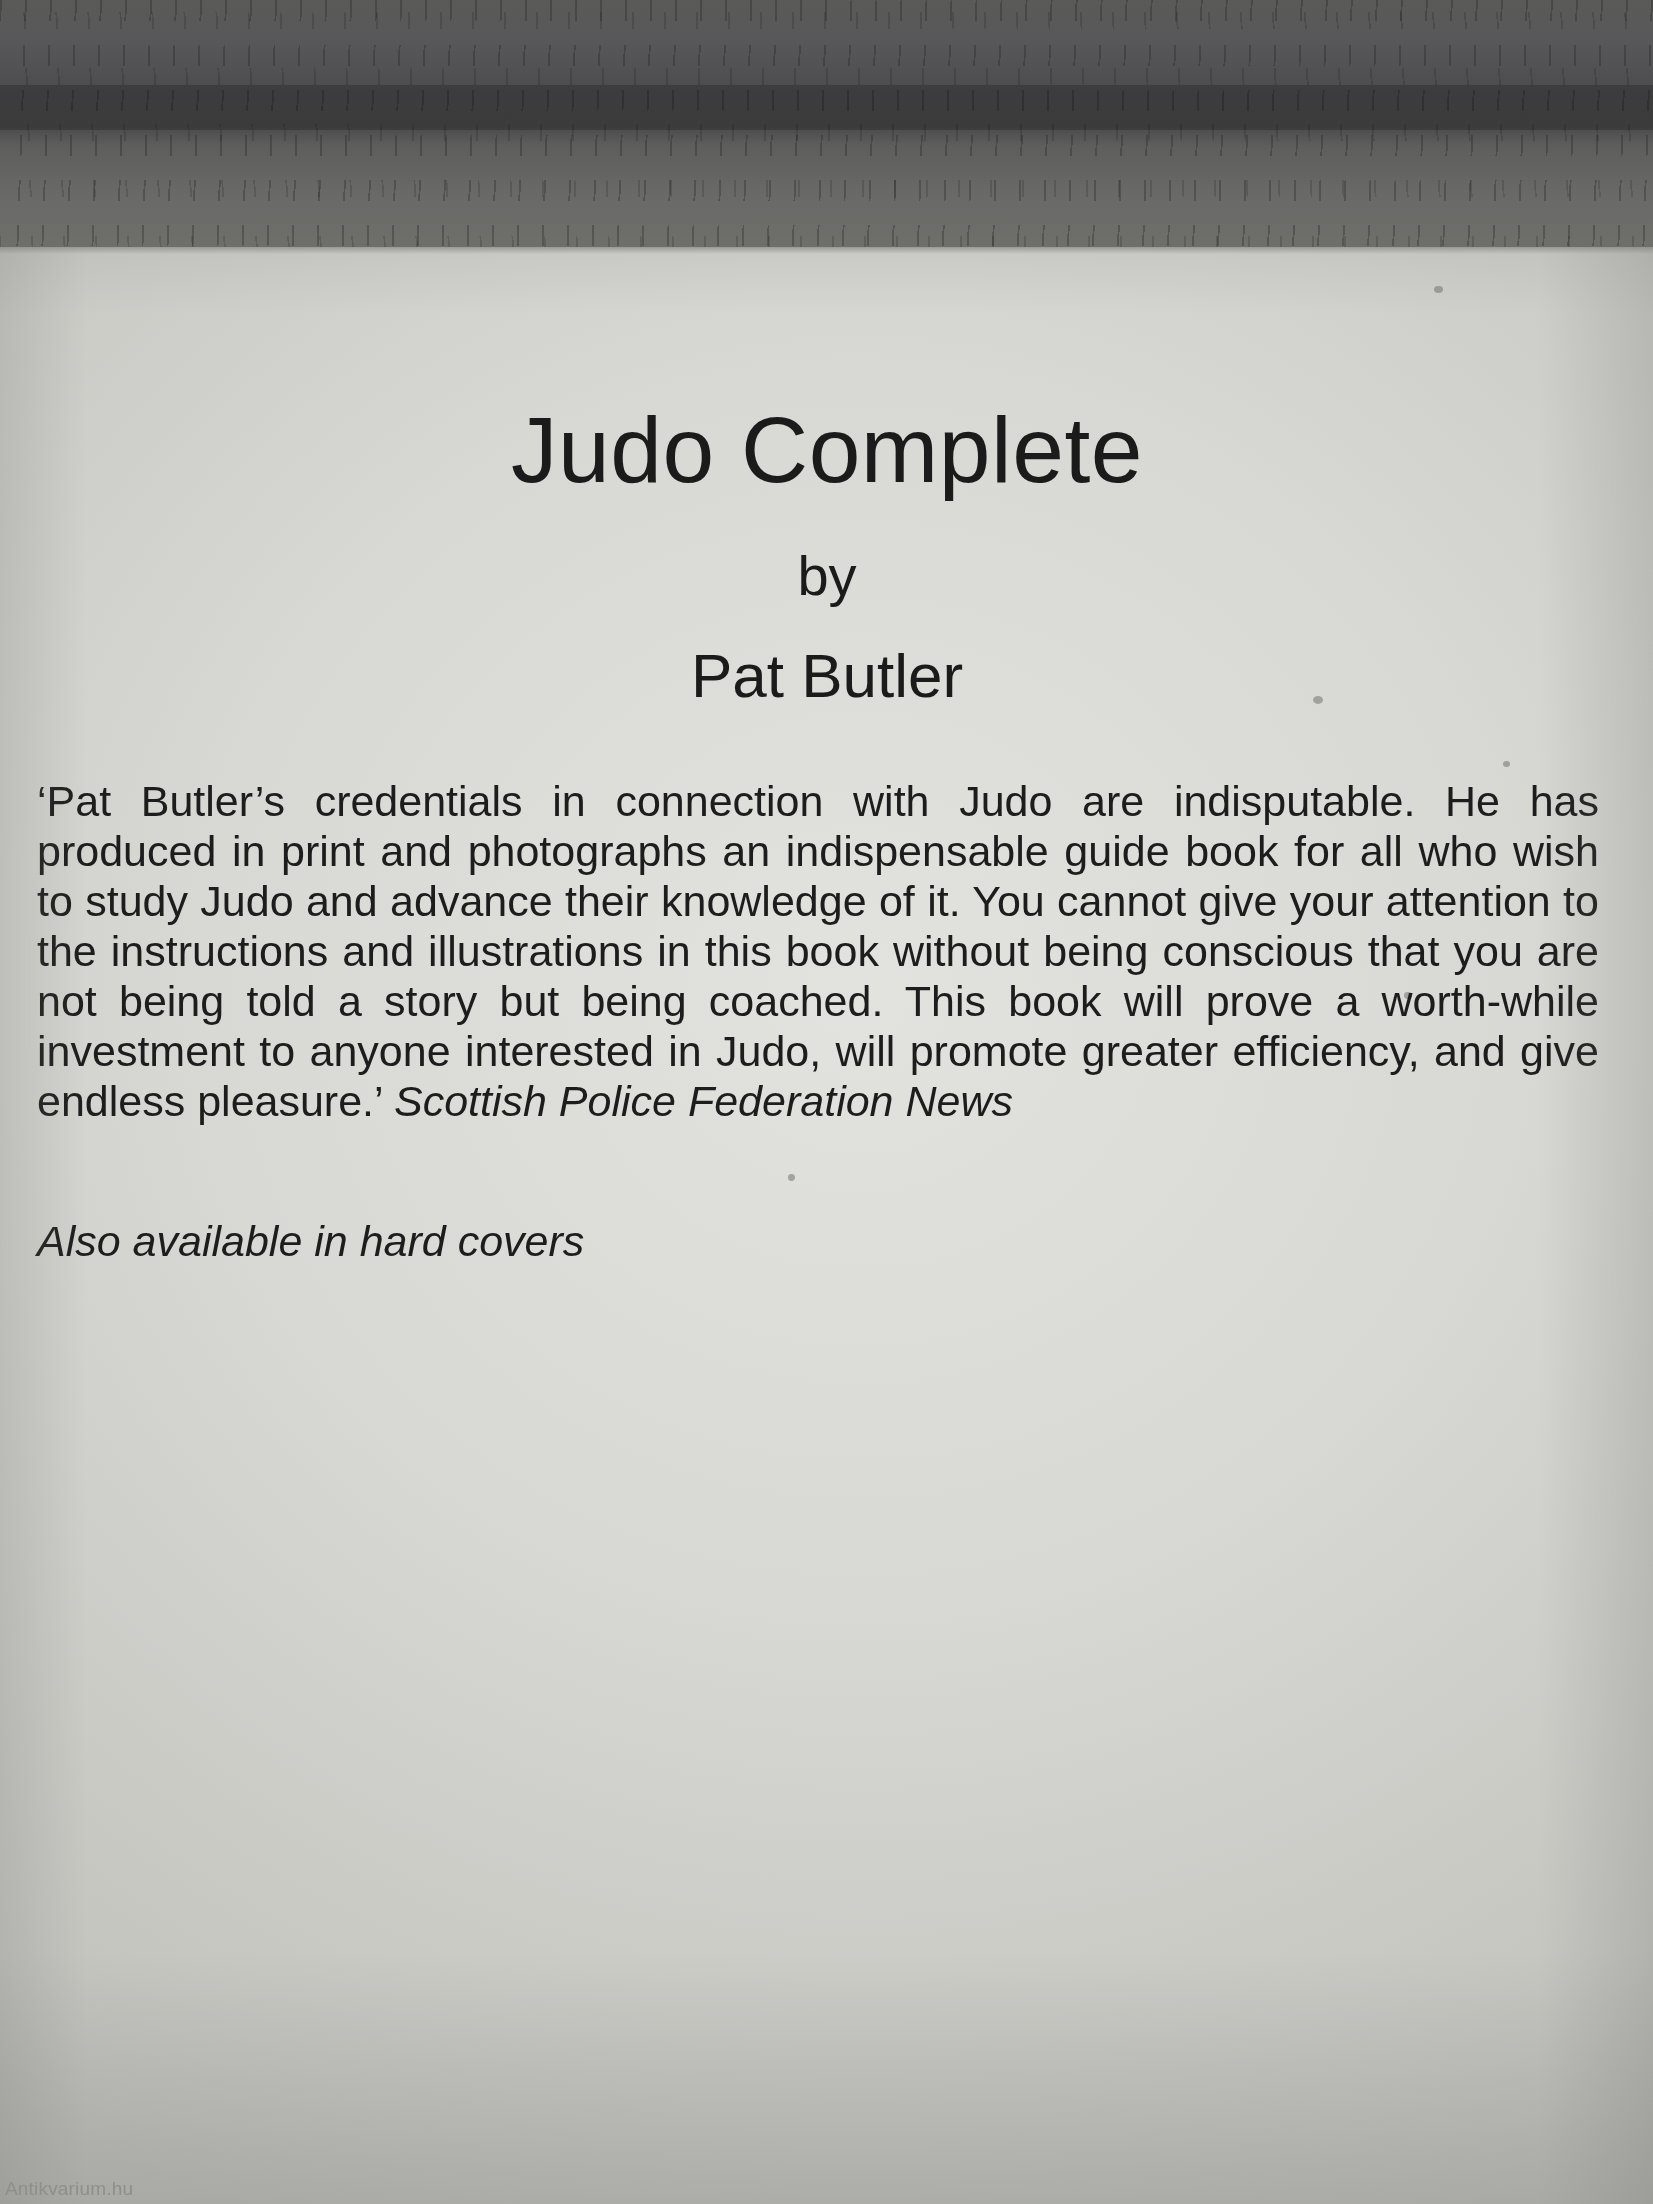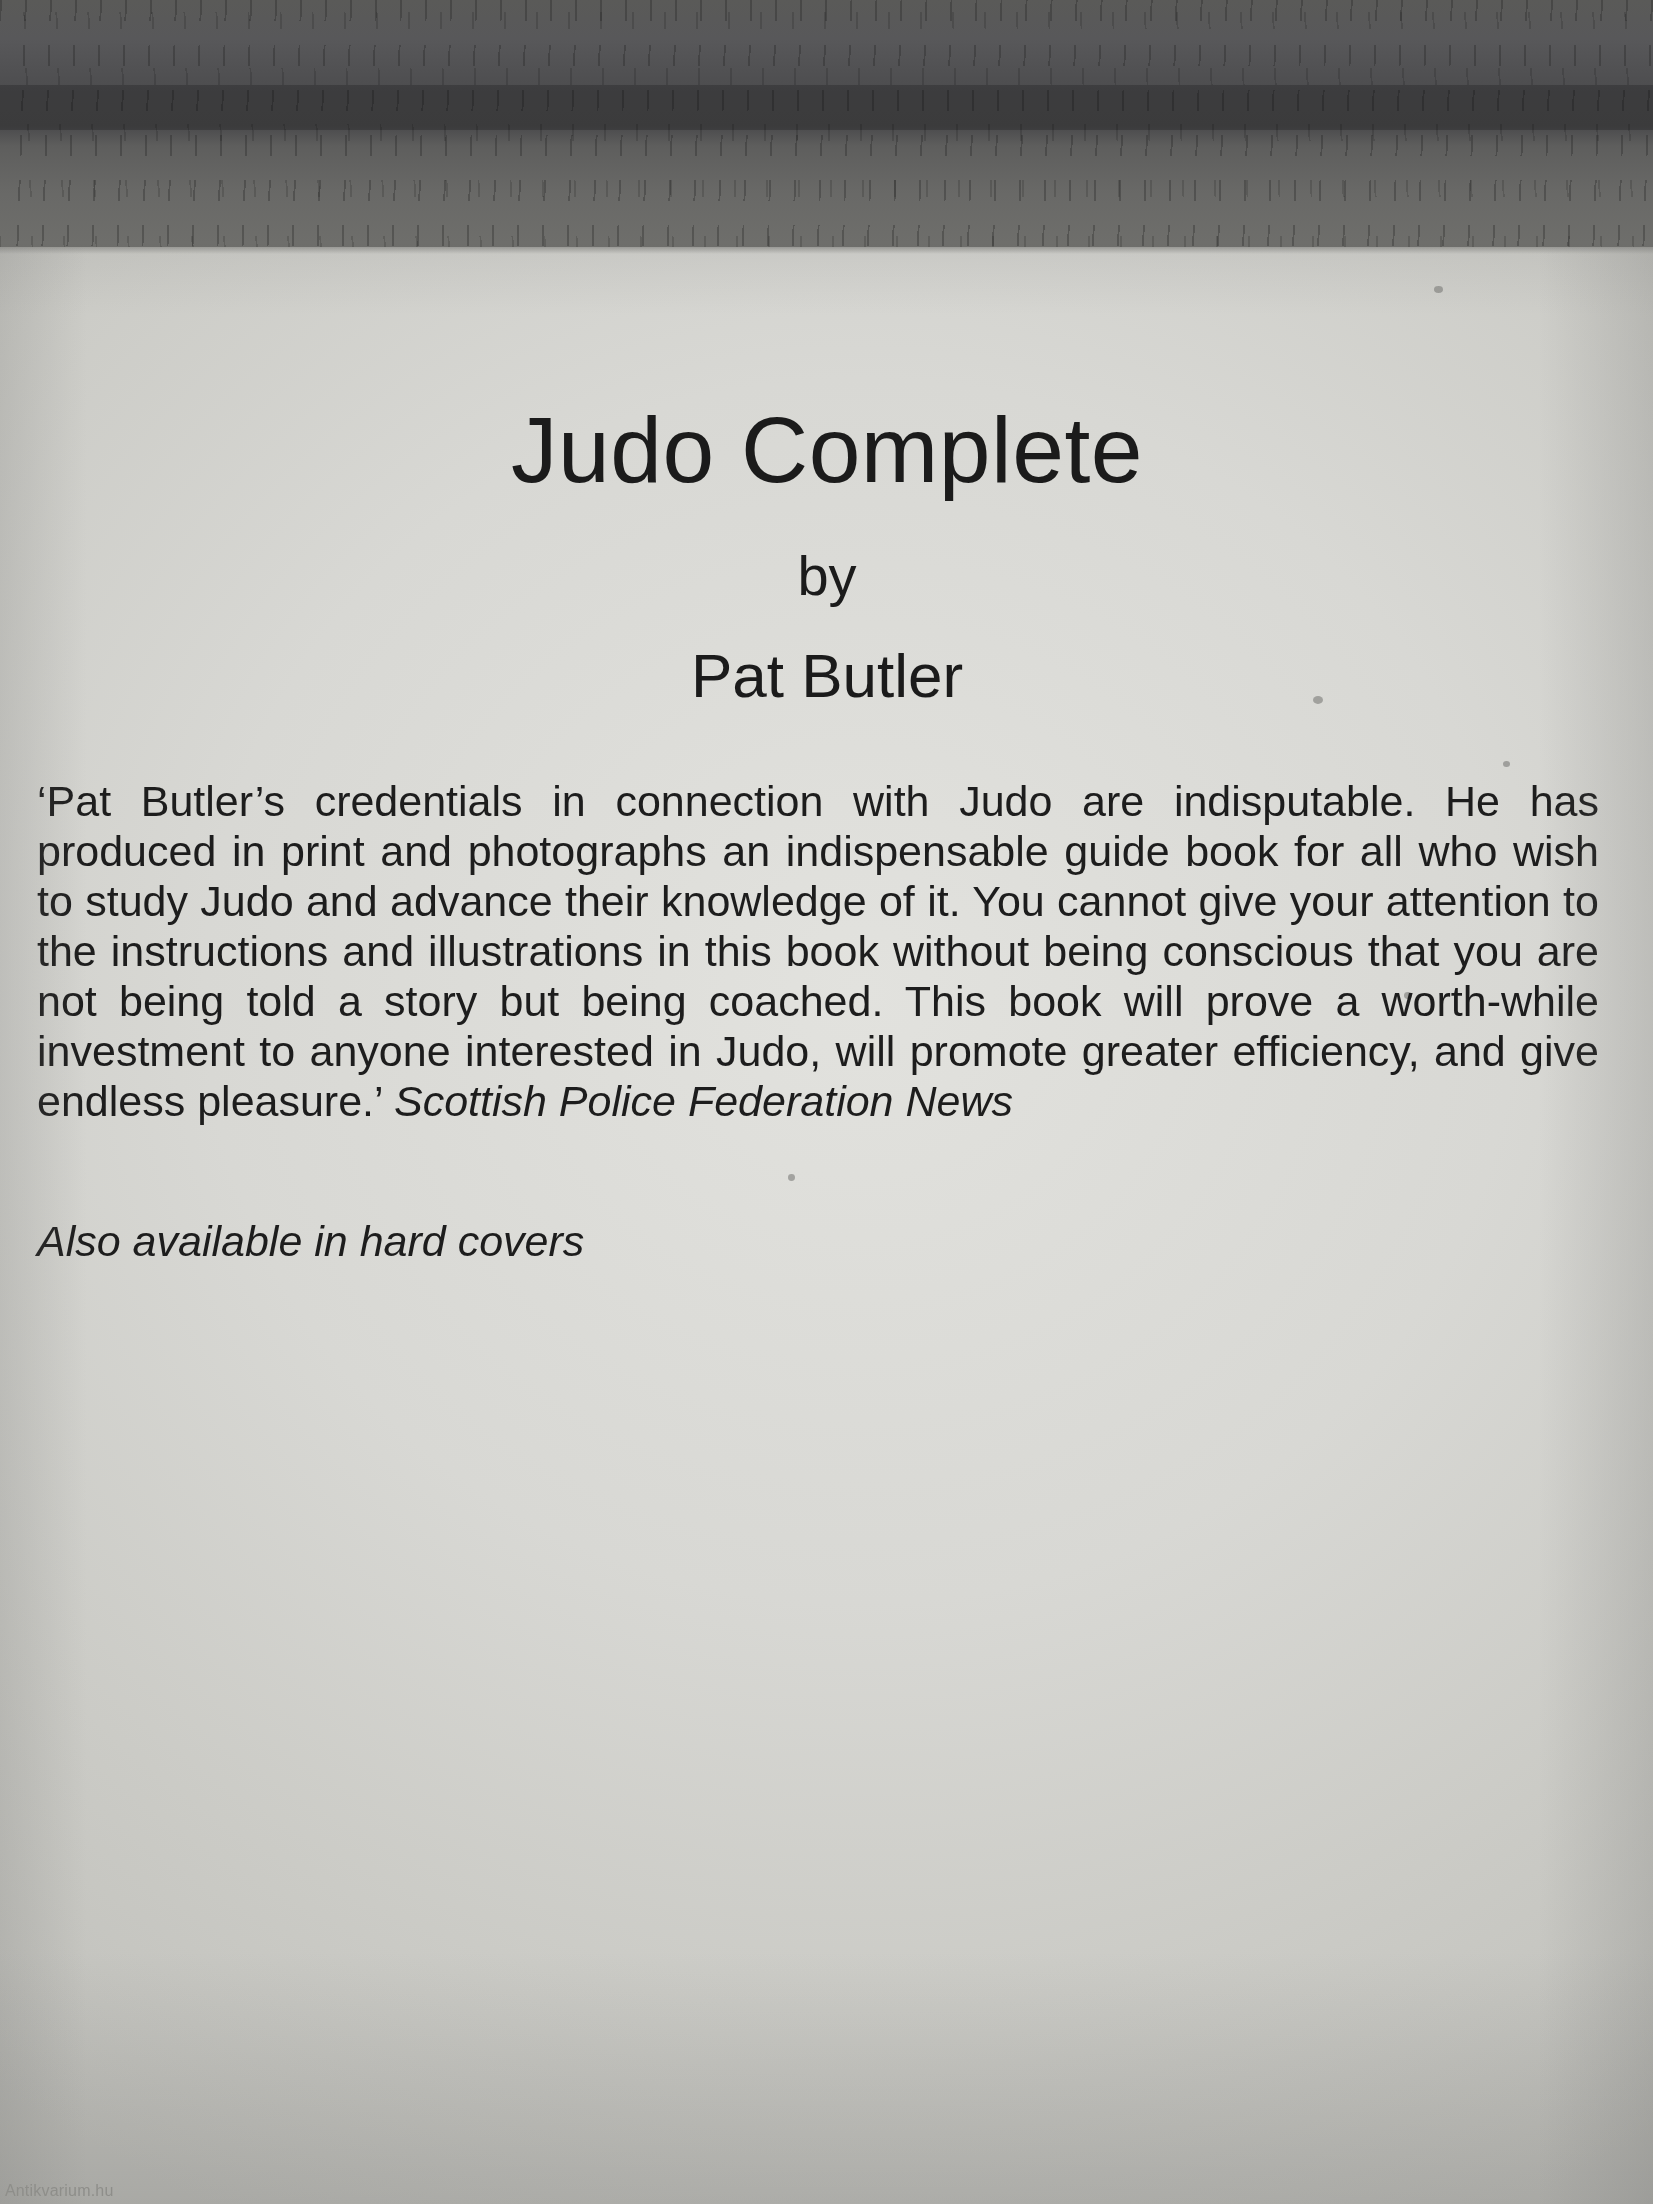--- a/index.html
+++ b/index.html
@@ -154,21 +154,21 @@
     font-size: 43px;
     font-style: italic;
     color: #1d1d1d;
   }
 
   
   .watermark {
     position: absolute;
     left: 4.9px;
     bottom: 4.9px;
-    font-size: 16px;
+    font-size: 19px;
     color: #8e8e8a;
     letter-spacing: 0.2px;
   }
 
   
   .speck {
     position: absolute;
     background: rgba(90,90,88,.45);
     border-radius: 50%;
   }

